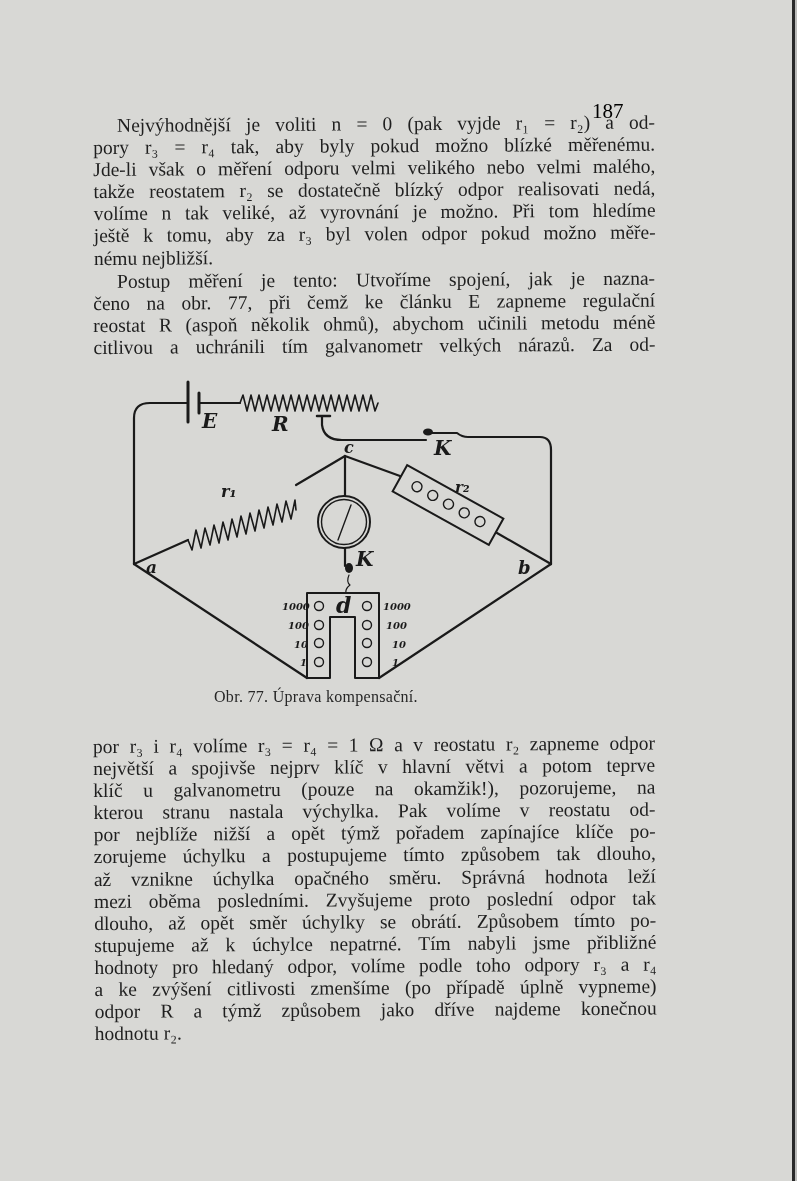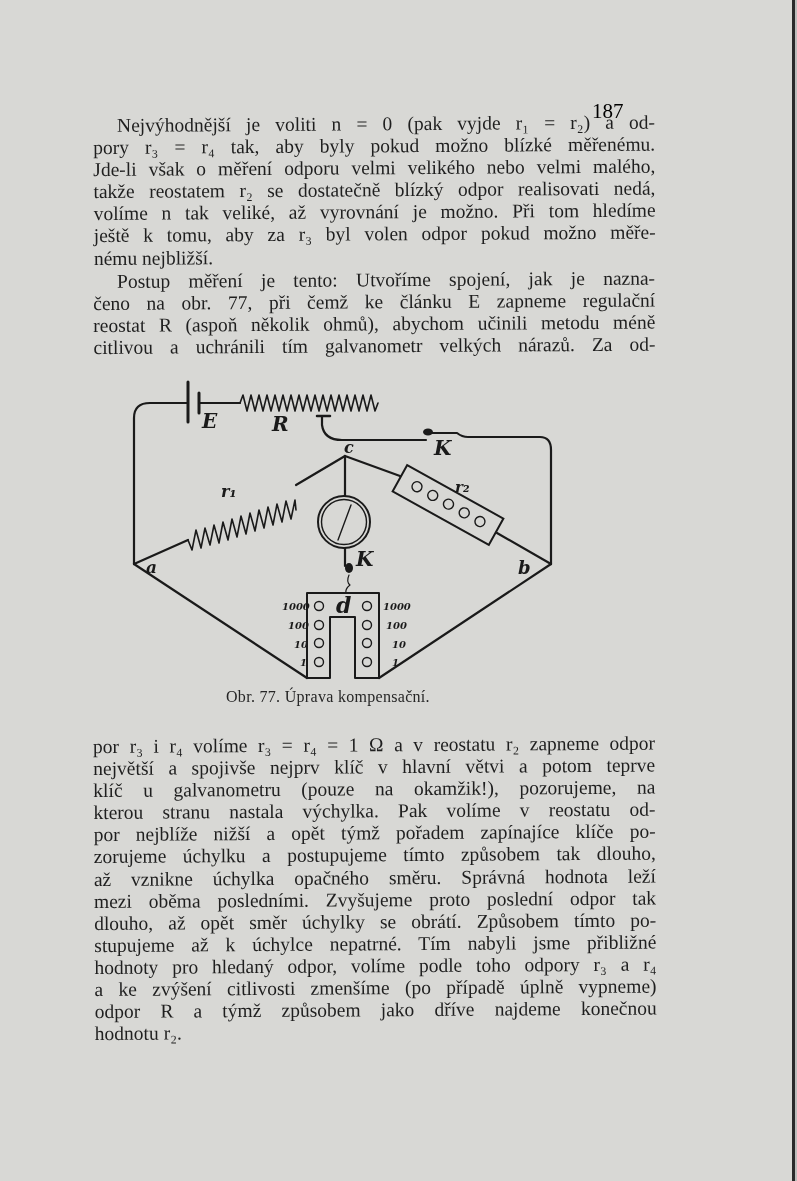--- a/index.html
+++ b/index.html
@@ -30,21 +30,21 @@
     .line {
       display: block; white-space: nowrap; text-align: justify;
       text-align-last: justify; height: 22.1px;
     }
     .line.last { text-align-last: left; }
     .line.indent { padding-left: 24px; }
     .block1 { top: 115px; }
     .block2 { top: 271px; }
     .block3 { top: 736px; }
     .caption {
-      position: absolute; left: 226px; top: 688px;
+      position: absolute; left: 214px; top: 688px;
       font-family: "Liberation Serif", serif; font-size: 16px;
       color: #262626; letter-spacing: 0.3px;
     }
     .diagram {
       position: absolute; left: 0; top: 0; width: 797px; height: 720px;
       pointer-events: none;
     }
     .diagram text {
       font-family: "DejaVu Serif", serif; font-style: italic; font-weight: bold;
       fill: #1a1a1a;

